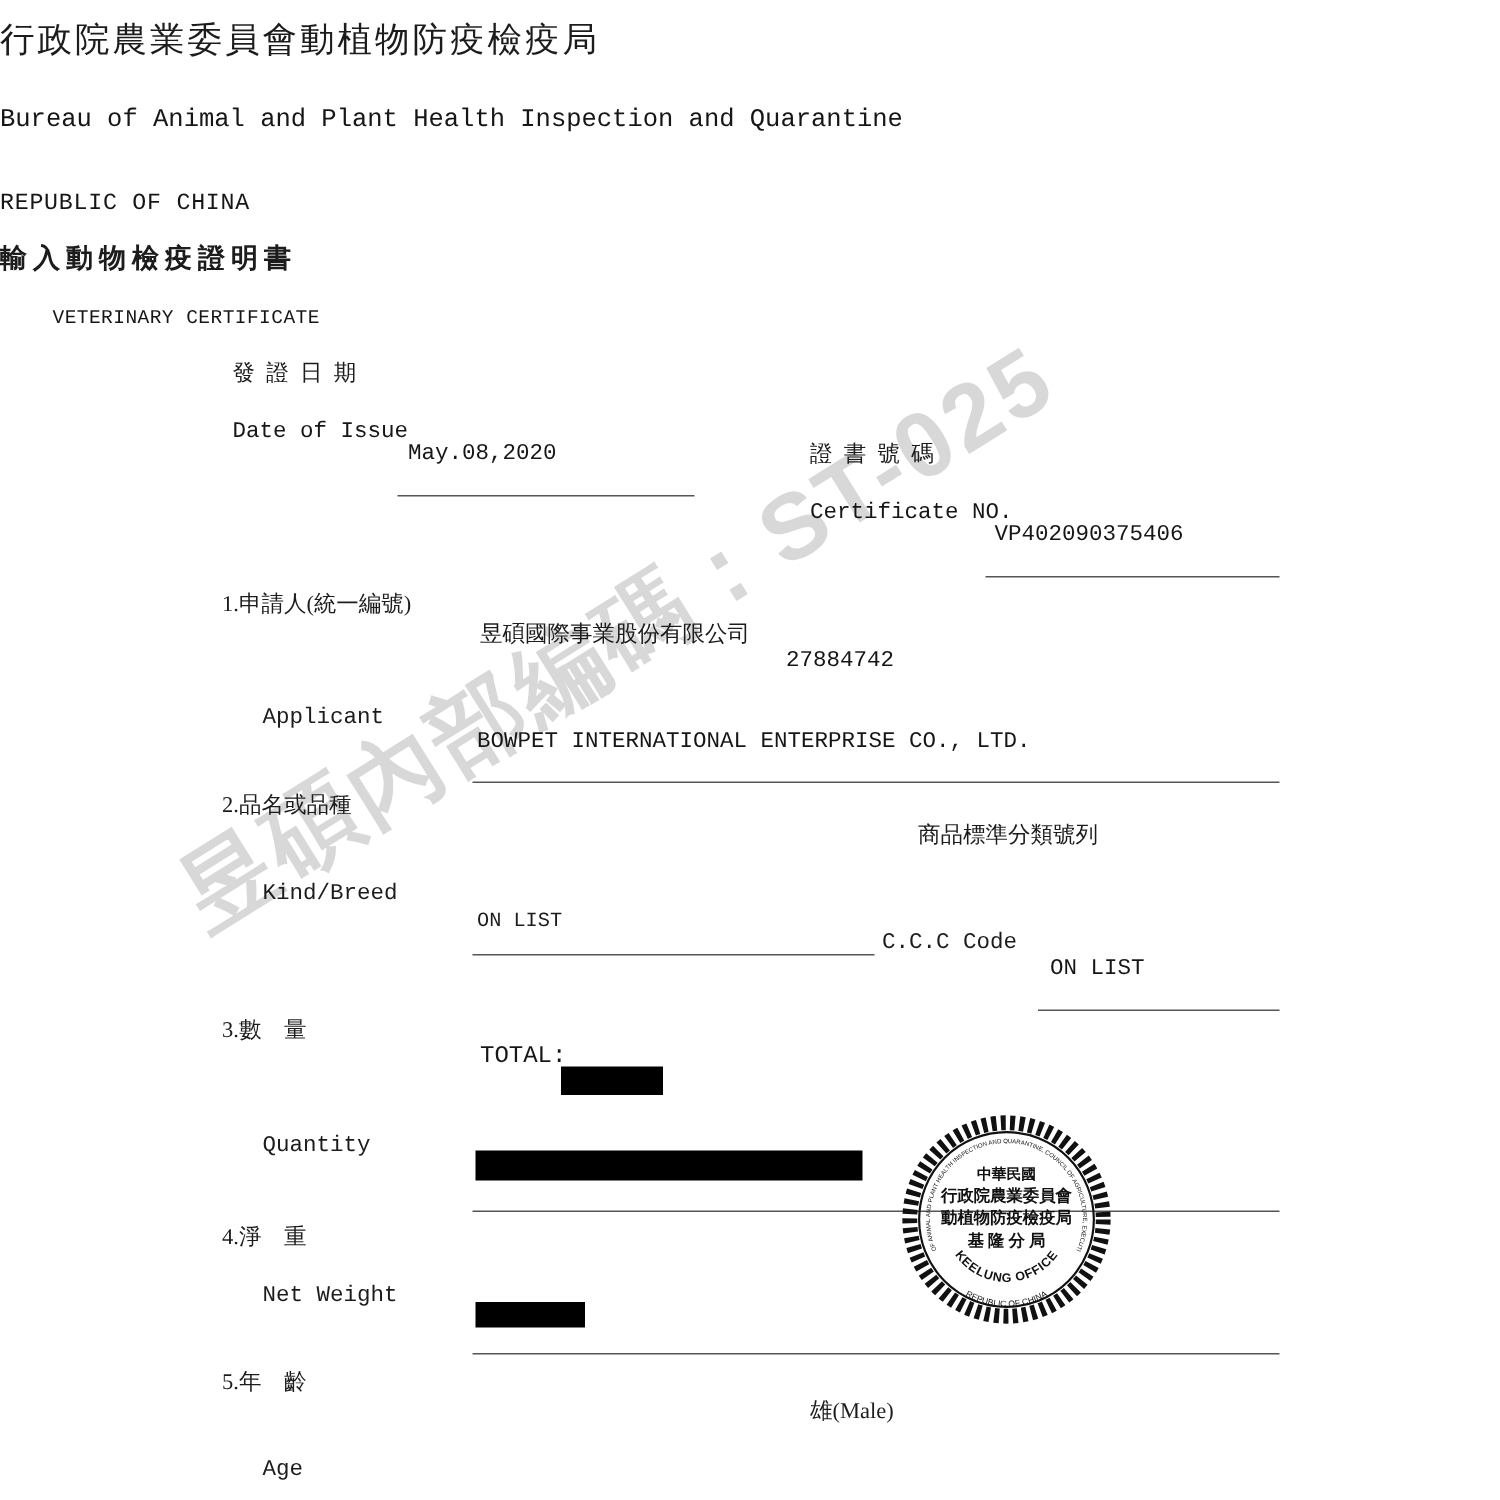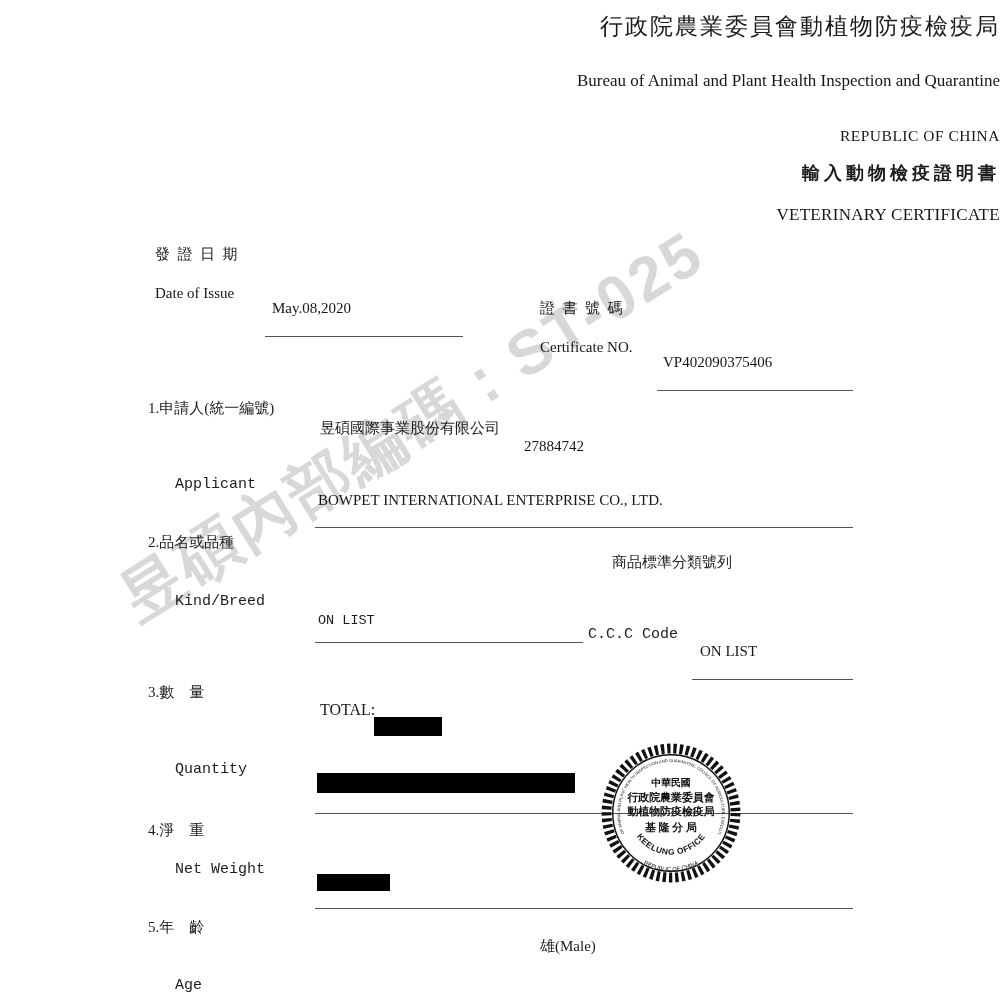--- a/index.html
+++ b/index.html
@@ -1,44 +1,44 @@
 <!DOCTYPE html>
 <html><head>
 <meta charset="utf-8">
 <style>
   html,body{margin:0;padding:0;background:#fff;}
   .page{position:relative;width:1000px;height:1000px;background:#ffffff;overflow:hidden;
         font-family:"Liberation Serif","DejaVu Serif",serif;color:#1c1c1c;}
   .abs{position:absolute;}
   .cn{font-family:"Liberation Serif","DejaVu Serif",serif;white-space:pre;color:#1c1c1c;}
   .mono{font-family:"Liberation Mono","DejaVu Sans Mono",monospace;white-space:pre;color:#1c1c1c;}
-  .sans{font-family:Liberation Serif, serif;color:#161616;}
-  .center{left:0;right:0;text-align:right;}
+  .sans{font-family:Liberation Mono, monospace;color:#161616;}
+  .center{left:0;right:0;text-align:left;}
   .thinrule{position:absolute;height:0;border-top:1.4px solid #555555;}
   .redact{position:absolute;background:#000;}
   .content{position:relative;z-index:2;}
   .watermark{position:absolute;left:150px;top:553px;height:88px;line-height:88px;
              transform:rotate(-32deg);transform-origin:0 100%;
              font-family:"Liberation Sans","DejaVu Sans",sans-serif;font-weight:bold;
              font-size:62px;letter-spacing:3px;color:rgba(60,60,60,0.20);z-index:1;white-space:pre;}
   .seal{position:absolute;left:593px;top:735px;width:156px;height:156px;z-index:2;}
   .seal text{fill:#111;}
 </style>
 </head>
 <body>
 
 <div class="page">
 
   <div class="watermark">昱碩內部編碼：ST-025</div>
 
   <div class="abs center cn content" style="top:11px;font-size:23px;letter-spacing:2px;">行政院農業委員會動植物防疫檢疫局</div>
   <div class="abs center sans content" style="top:40px;font-size:17px;">Bureau of Animal and Plant Health Inspection and Quarantine</div>
   <div class="abs center sans content" style="top:76px;font-size:15.5px;letter-spacing:.5px;">REPUBLIC OF CHINA</div>
-  <div class="abs center cn content" style="top:92px;font-size:18px;font-weight:bold;letter-spacing:4px;padding-left:40px;">輸入動物檢疫證明書</div>
-  <div class="abs center sans content" style="top:112px;font-size:17px;letter-spacing:.3px;">VETERINARY CERTIFICATE</div>
+  <div class="abs center cn content" style="top:92px;font-size:18px;font-weight:bold;letter-spacing:4px;">輸入動物檢疫證明書</div>
+  <div class="abs center sans content" style="top:112px;font-size:13px;letter-spacing:.3px;padding-left:35px;">VETERINARY CERTIFICATE</div>
 
   <div class="abs cn content" style="left:155px;top:132px;font-size:15px;">發  證  日  期</div>
   <div class="abs sans content" style="left:155px;top:153px;font-size:15px;">Date of Issue</div>
   <div class="abs sans content" style="left:272px;top:151px;font-size:15px;">May.08,2020</div>
   <div class="thinrule content" style="left:265px;top:170px;width:198px;"></div>
 
   <div class="abs cn content" style="left:540px;top:132px;font-size:15px;">證  書  號  碼</div>
   <div class="abs sans content" style="left:540px;top:153px;font-size:15px;">Certificate NO.</div>
   <div class="abs sans content" style="left:663px;top:151px;font-size:15px;">VP402090375406</div>
   <div class="thinrule content" style="left:657px;top:170px;width:196px;"></div>

